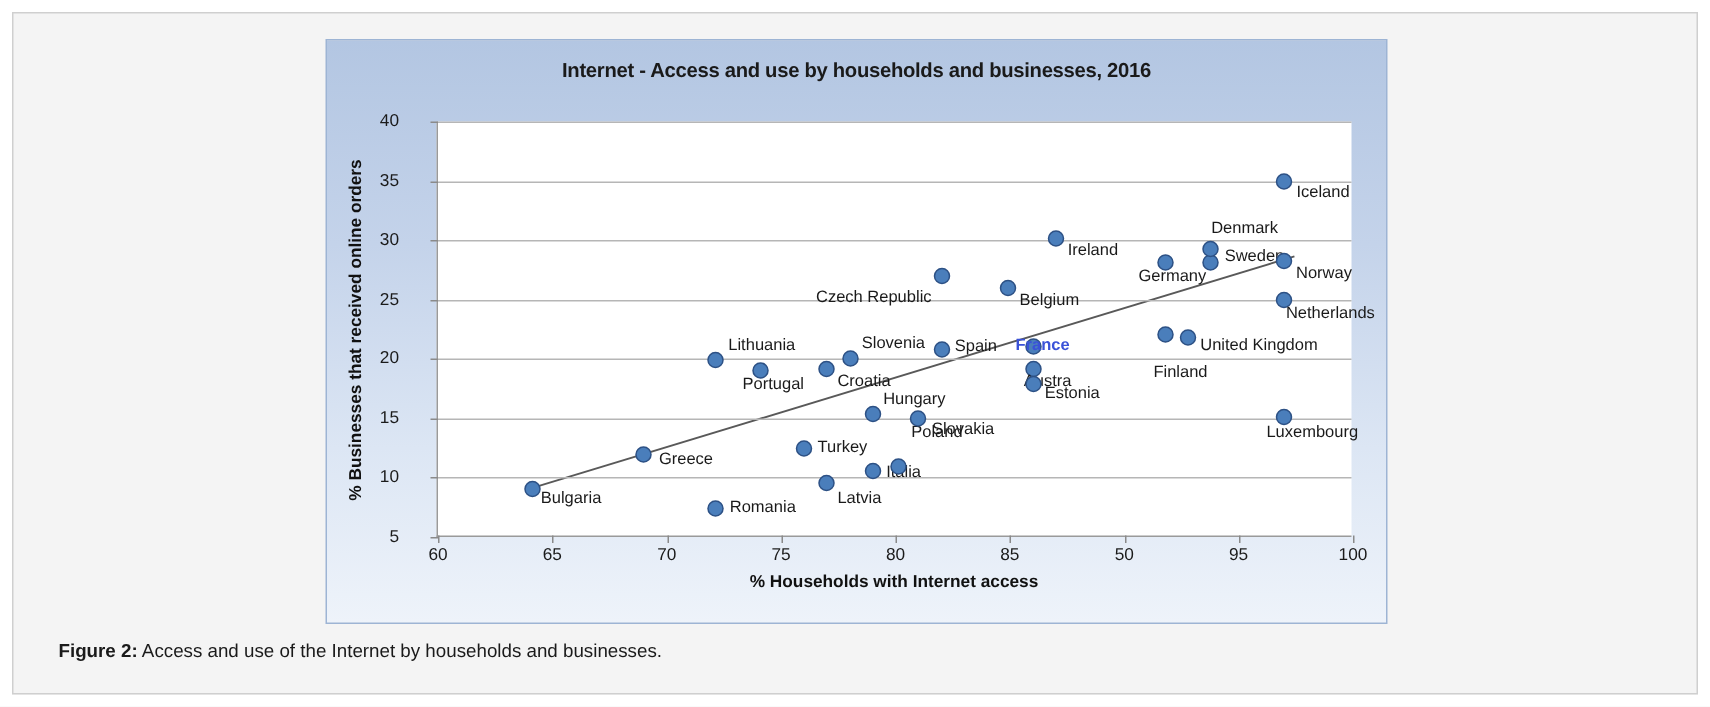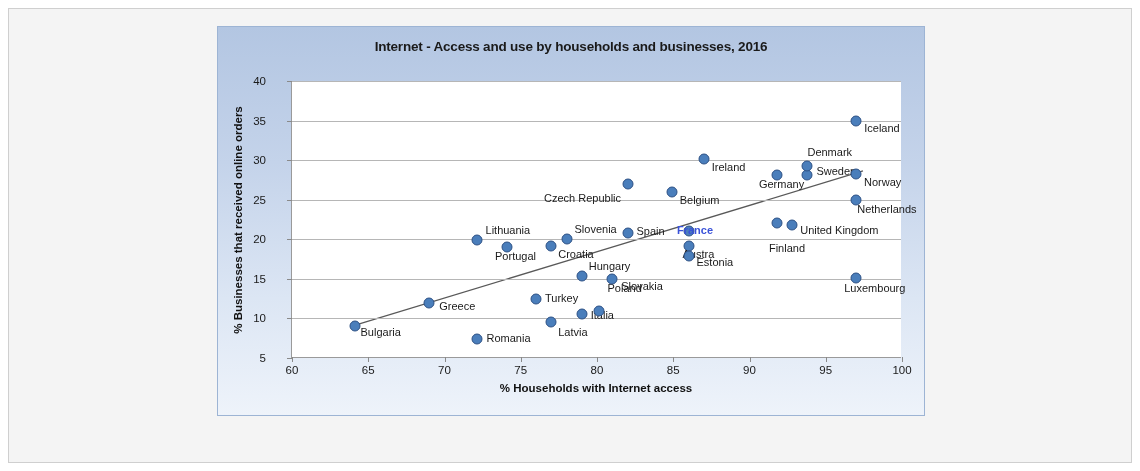--- a/index.html
+++ b/index.html
@@ -127,21 +127,21 @@
         <div class="xtick-label" style="left: 76.25px;">65</div>
         <div class="xtick-mark" style="left: 152.5px;"></div>
         <div class="xtick-label" style="left: 152.5px;">70</div>
         <div class="xtick-mark" style="left: 228.75px;"></div>
         <div class="xtick-label" style="left: 228.75px;">75</div>
         <div class="xtick-mark" style="left: 305px;"></div>
         <div class="xtick-label" style="left: 305px;">80</div>
         <div class="xtick-mark" style="left: 381.25px;"></div>
         <div class="xtick-label" style="left: 381.25px;">85</div>
         <div class="xtick-mark" style="left: 457.5px;"></div>
-        <div class="xtick-label" style="left: 457.5px;">90</div>
+        <div class="xtick-label" style="left: 457.5px;">50</div>
         <div class="xtick-mark" style="left: 533.75px;"></div>
         <div class="xtick-label" style="left: 533.75px;">95</div>
         <div class="xtick-mark" style="left: 610px;"></div>
         <div class="xtick-label" style="left: 610px;">100</div>
         <div class="dot" title="Bulgaria" style="left: 62.525px; top: 245.343px;"></div>
         <div class="dot-label" style="left: 68.525px; top: 245.343px;">Bulgaria</div>
         <div class="dot" title="Greece" style="left: 137.25px; top: 222.391px;"></div>
         <div class="dot-label" style="left: 147.25px; top: 219.391px;">Greece</div>
         <div class="dot" title="Romania" style="left: 184.525px; top: 258.006px;"></div>
         <div class="dot-label" style="left: 194.525px; top: 251.006px;">Romania</div>
@@ -196,14 +196,17 @@
         <div class="dot" title="Netherlands" style="left: 564.25px; top: 118.714px;"></div>
         <div class="dot-label" style="left: 565.25px; top: 121.714px;">Netherlands</div>
         <div class="dot" title="Luxembourg" style="left: 564.25px; top: 197.066px;"></div>
         <div class="dot-label" style="left: 552.25px; top: 201.066px;">Luxembourg</div>
       </div>
 
     <div id="x-axis-title">% Households with Internet access</div>
 
   </div>
 
+  <div id="caption">
+    <b>Figure 2:</b><span> Access and use of the Internet by households and businesses.</span>
+  </div>
 
 </div>
 
 </body></html>

